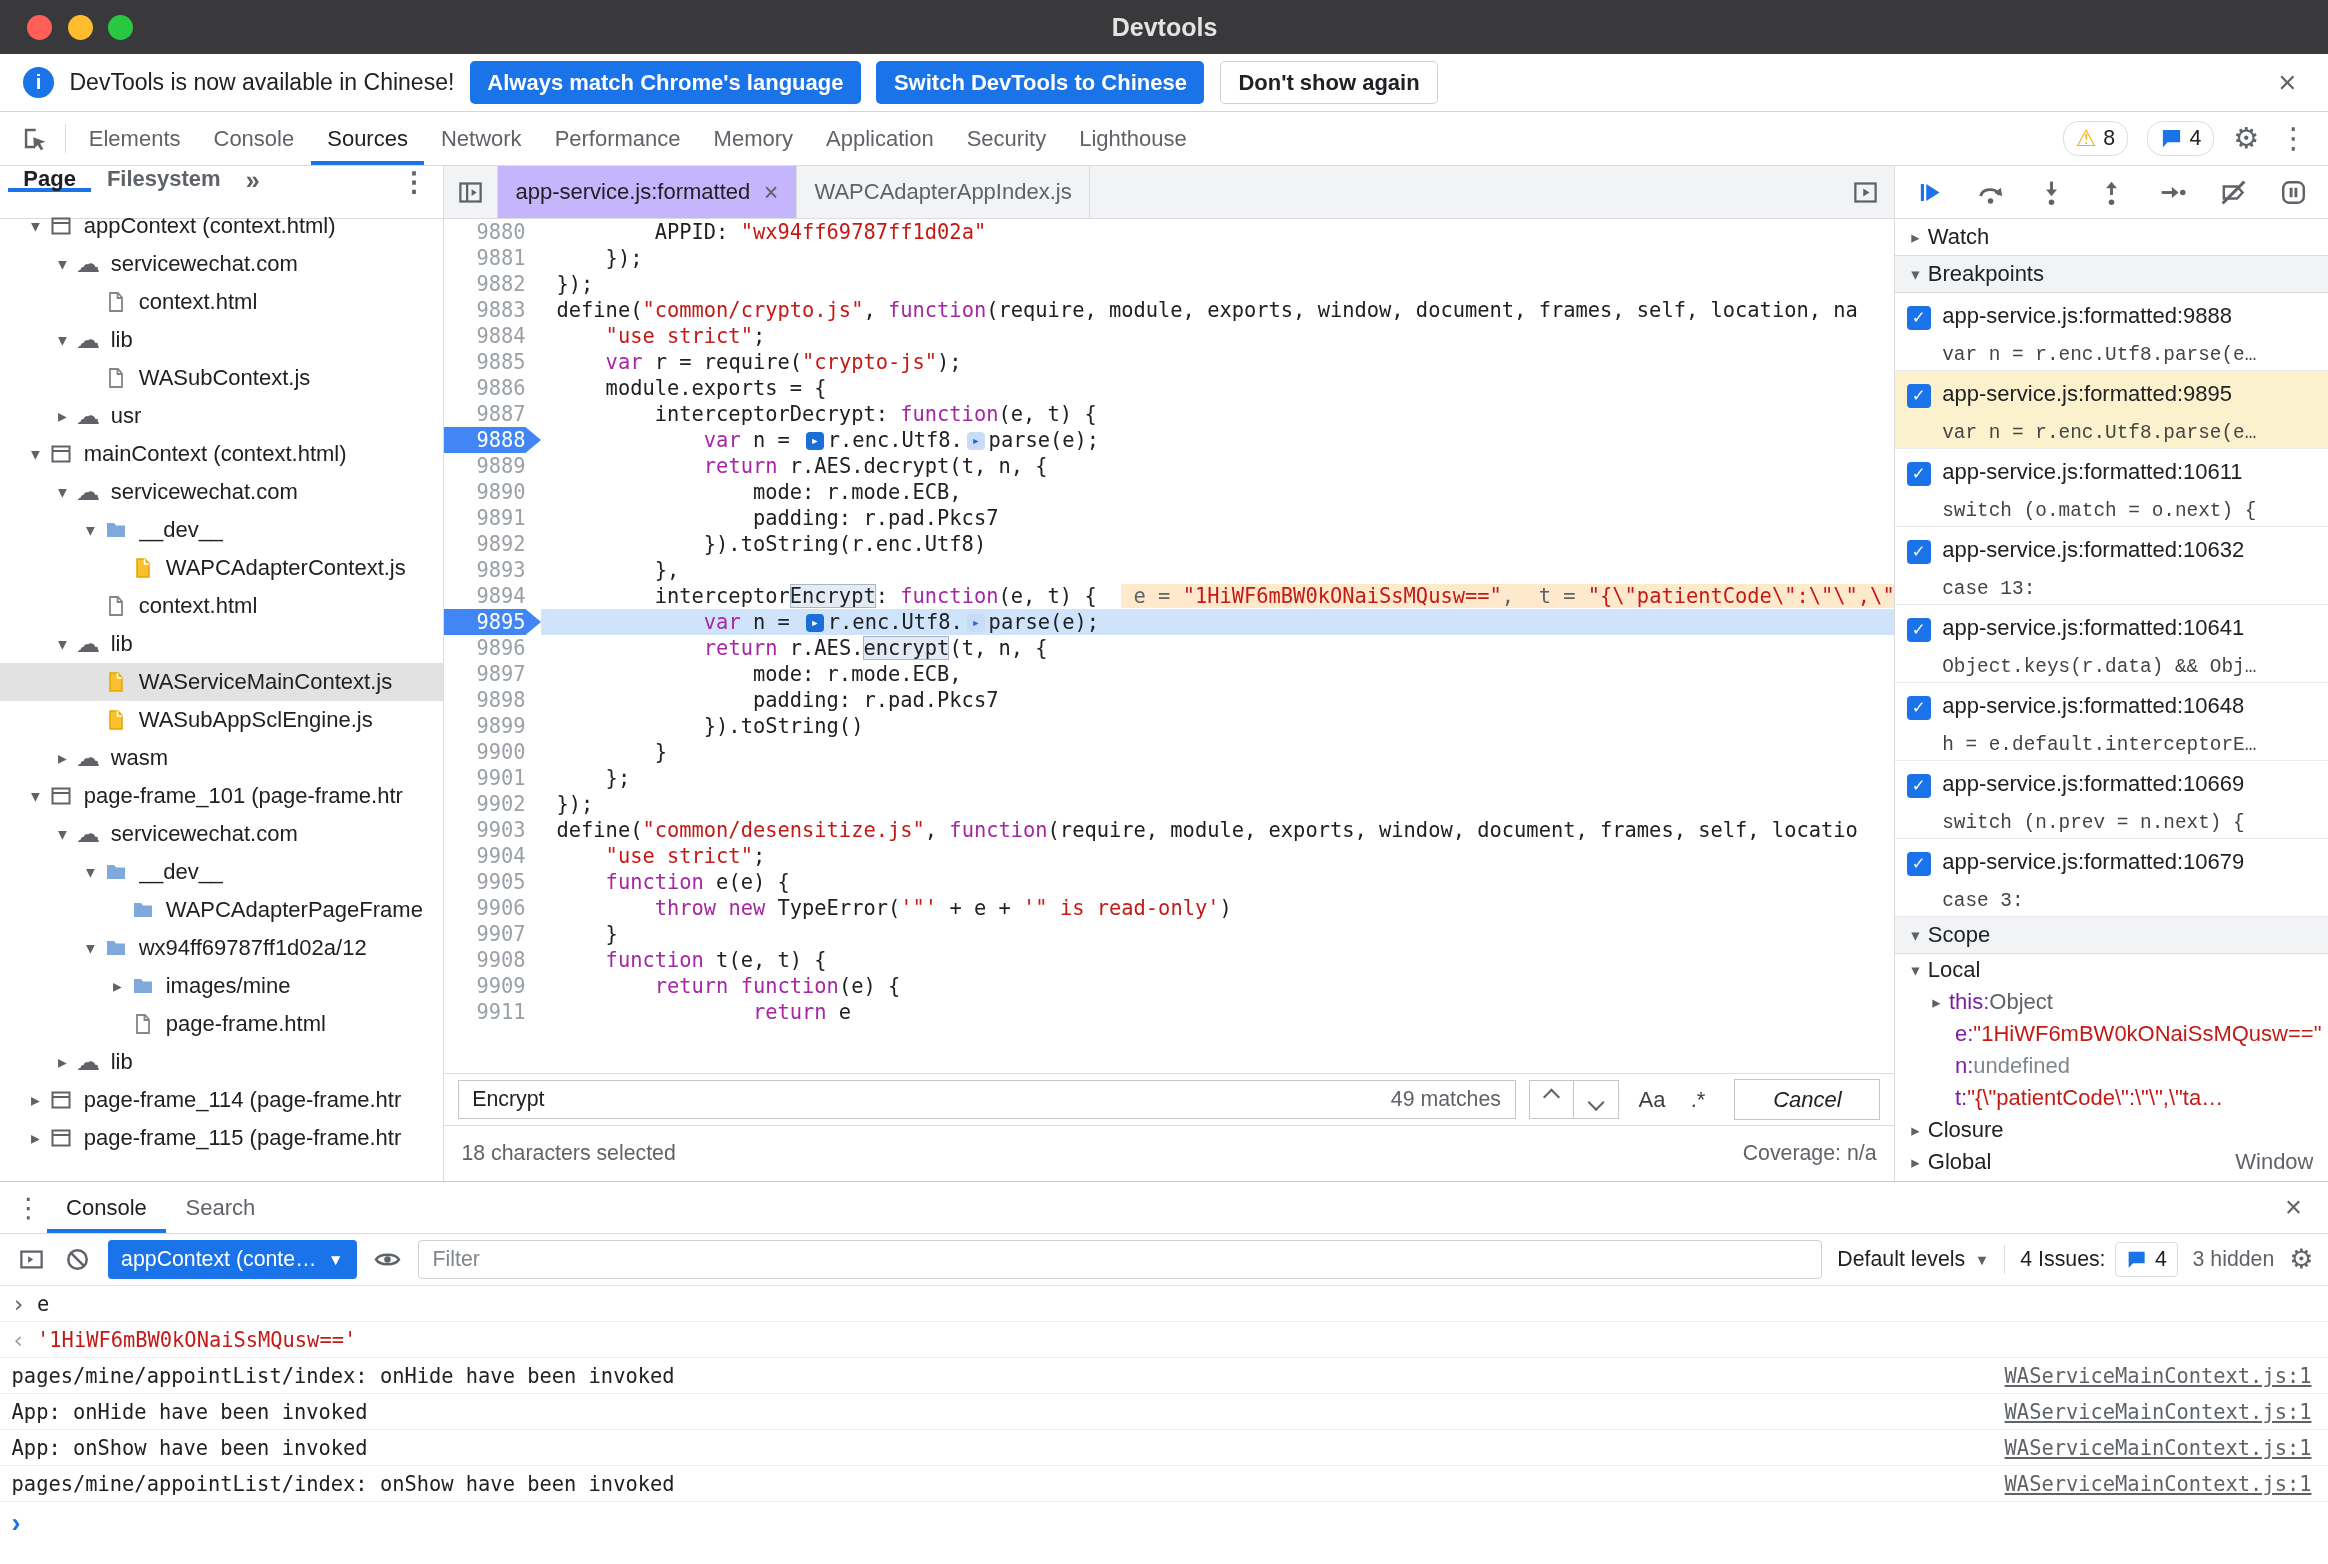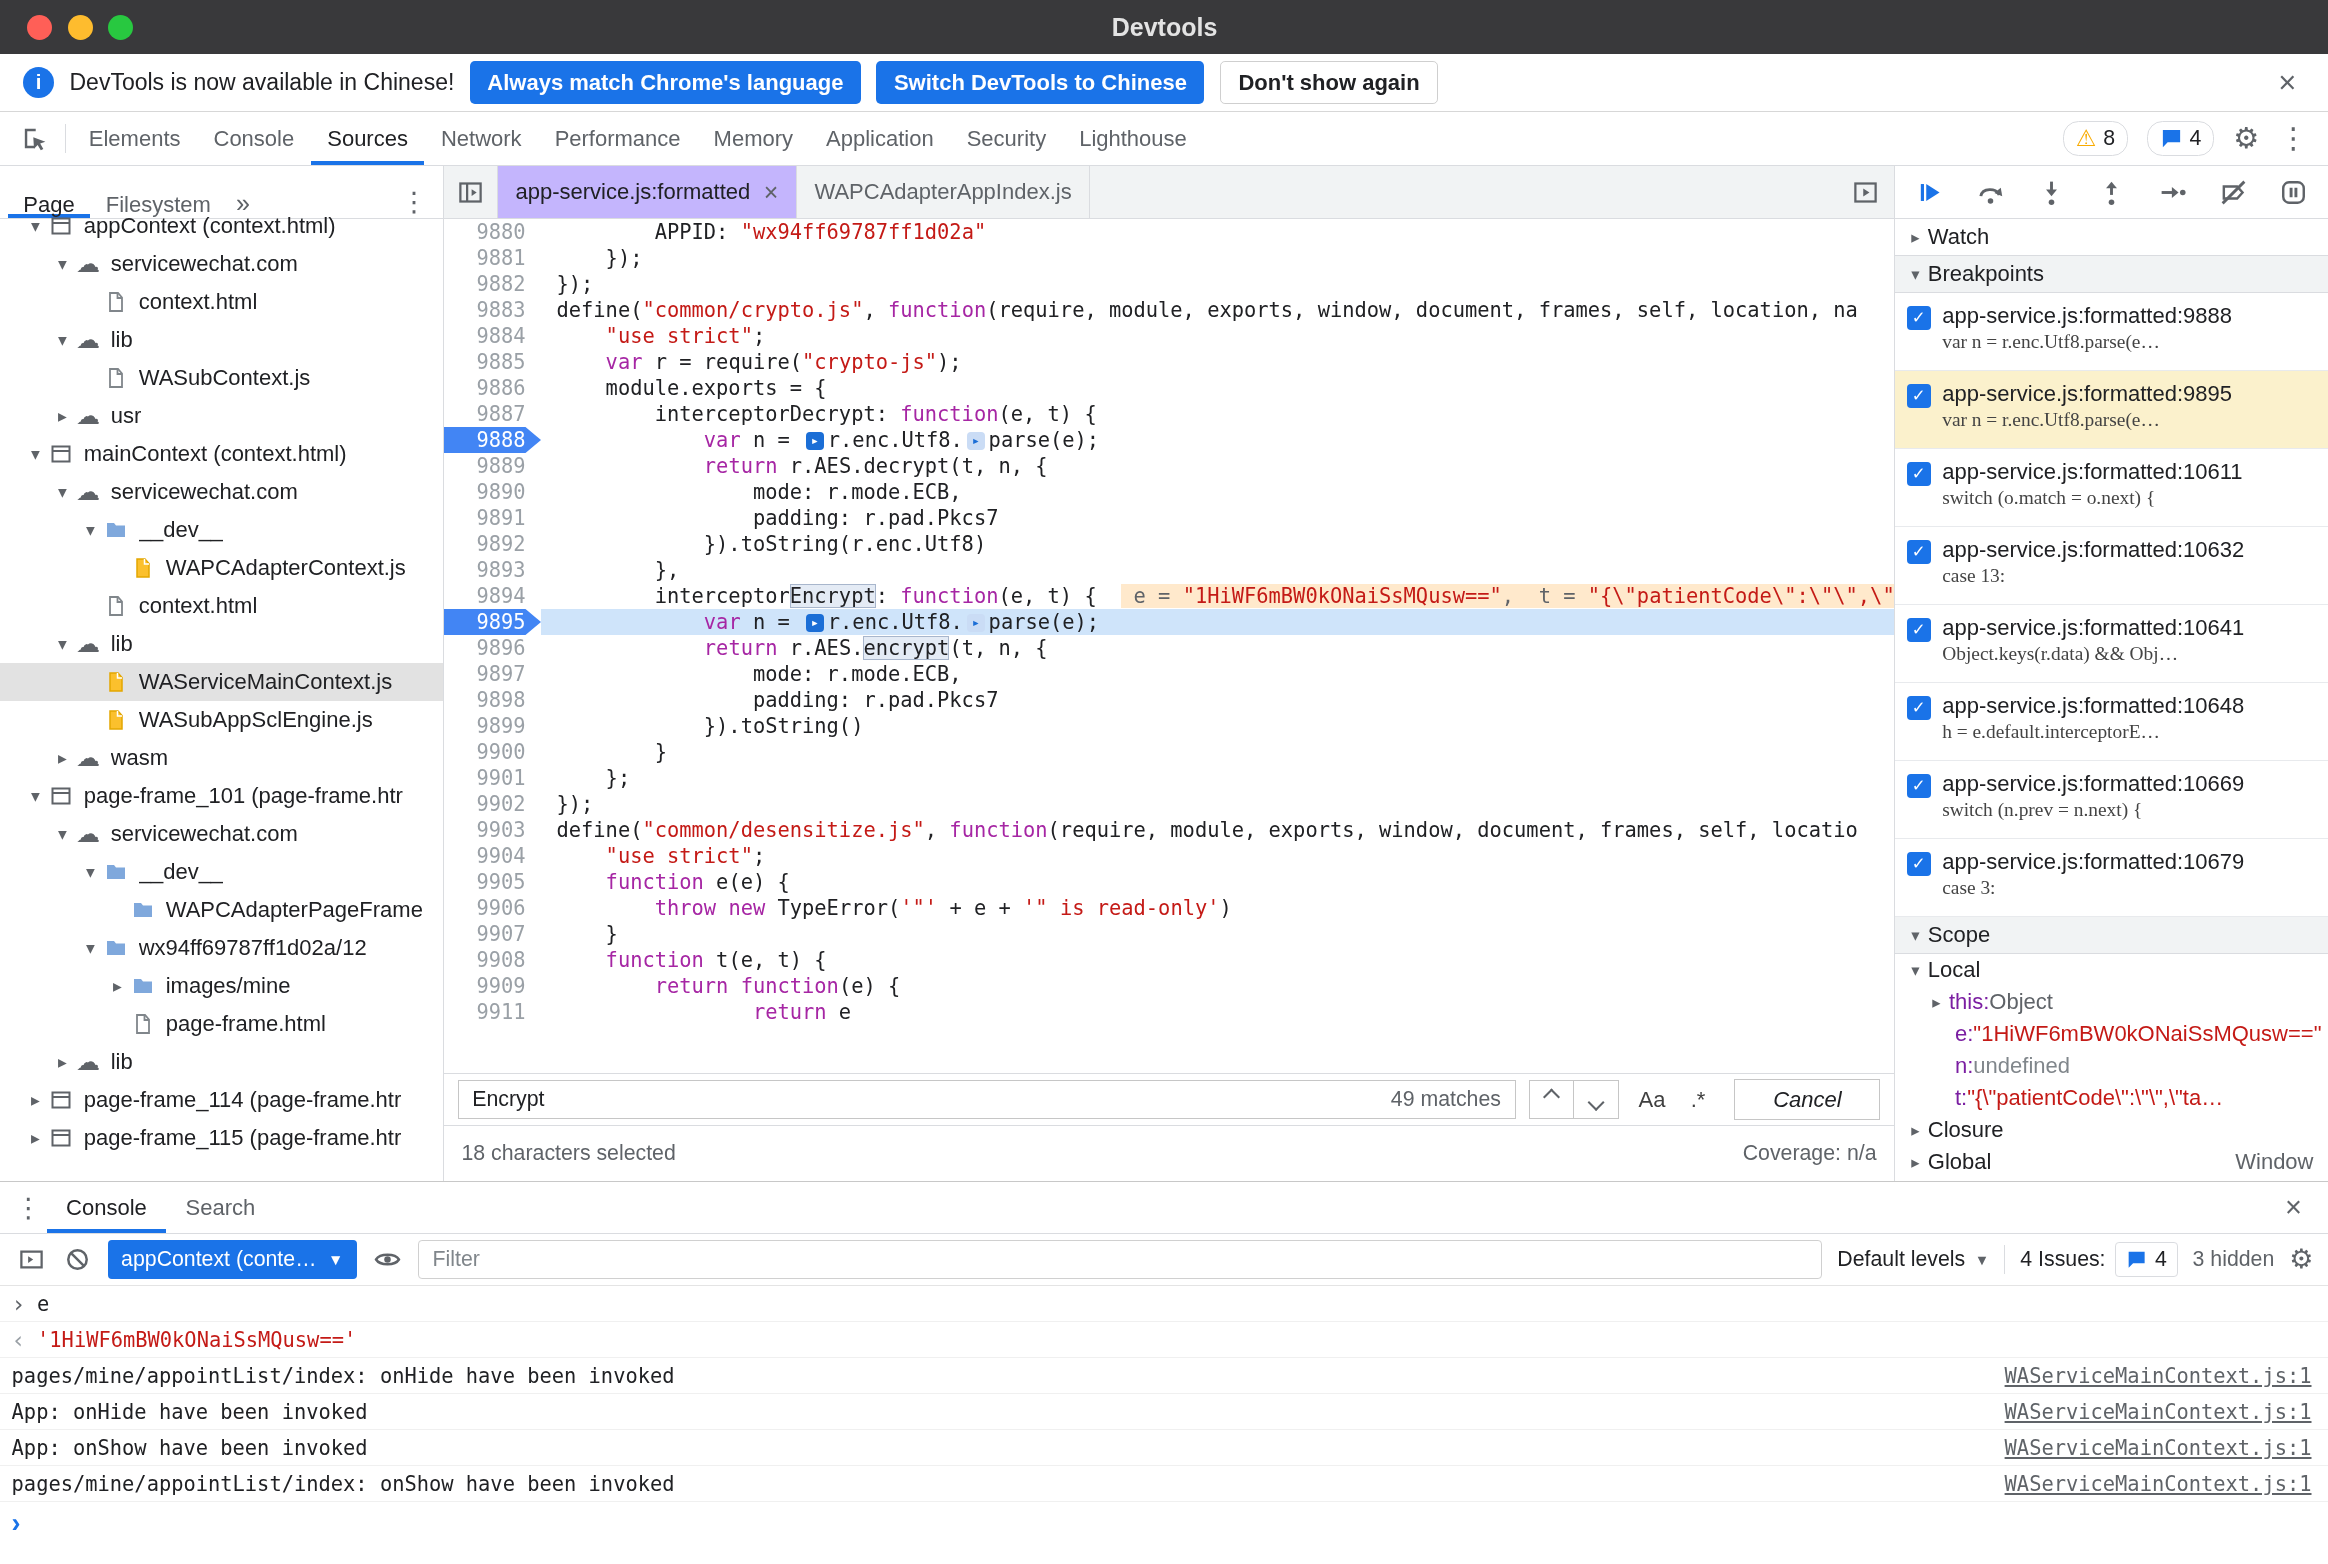--- a/index.html
+++ b/index.html
@@ -32,21 +32,21 @@
   .tb-right { margin-left: auto; display: flex; align-items: center; gap: 19.4px; padding-right: 21.3px; }
   .chip-badge { display: flex; align-items: center; gap: 6.8px; border: 1px solid #dadce0; border-radius: 15.5px; height: 35px; padding: 0 11.6px; font-size: 21.3px; }
   .warn-glyph { color: #f9ab00; font-size: 23px; }
   .glyph { color: #5f6368; font-size: 29px; line-height: 1; }
 
   
   .main { display: flex; height: 1015px; }
 
   
   .sidebar { width: 444px; flex: none; border-right: 1px solid #dadce0; display: flex; flex-direction: column; overflow: hidden; }
-  .sb-head { height: 53px; flex: none; display: flex; align-items: flex-end; border-bottom: 1px solid #dadce0; padding-left: 7.8px; }
+  .sb-head { height: 53px; flex: none; display: flex; align-items: flex-start; border-bottom: 1px solid #dadce0; padding-left: 7.8px; font-weight: bold; }
   .sb-tab { padding: 0 15.5px; display: flex; align-items: center; font-size: 22px; color: #5f6368; }
   .sb-tab.sel { color: #202124; box-shadow: inset 0 -3.9px 0 #1a73e8; }
   .sb-more { color: #5f6368; font-size: 25px; display: flex; align-items: center; padding: 0 9.7px; }
   .sb-kebab { margin-left: auto; display: flex; align-items: center; padding-right: 15.5px; color: #5f6368; font-size: 27px; }
   #tree { flex: 1; overflow: hidden; margin-top: -11.6px; }
   .trow { height: 38px; display: flex; align-items: center; white-space: nowrap; font-size: 22px; overflow: hidden; }
   .trow.sel { background: #e2e2e2; }
   .texp { width: 25px; flex: none; text-align: center; color: #5f6368; font-size: 17.5px; }
   .ticon { width: 26px; height: 26px; flex: none; margin-right: 9.7px; display: flex; align-items: center; justify-content: center; }
   .tlabel { overflow: hidden; }
@@ -94,21 +94,21 @@
   .dtool { height: 53px; flex: none; border-bottom: 1px solid #dadce0; display: flex; align-items: center; justify-content: space-between; padding: 0 17.5px; }
   .dicon { width: 35px; height: 35px; display: flex; align-items: center; justify-content: center; }
   .dsec { height: 37px; flex: none; display: flex; align-items: center; border-bottom: 1px solid #dadce0; padding: 0 7.8px; font-size: 22px; color: #202124; }
   .dsec.gray { background: #f1f3f4; }
   .tri { width: 25px; flex: none; text-align: center; color: #5f6368; font-size: 16.5px; }
   .bpi { height: 78px; flex: none; border-bottom: 1px solid #e8eaed; display: flex; gap: 11.6px; padding: 9.7px 11.6px 0 11.6px; }
   .bpi.cur { background: #fbf1cc; }
   .cb { width: 24px; height: 24px; flex: none; margin-top: 2.9px; border-radius: 3.9px; background: #1a73e8; color: #fff; font-size: 16.5px; display: flex; align-items: center; justify-content: center; }
   .bptxt { min-width: 0; }
   .bploc { font-size: 22px; color: #202124; white-space: nowrap; overflow: hidden; text-overflow: ellipsis; }
-  .bpsnip { font-family: Liberation Serif, serif; font-size: 19.4px; color: #444; white-space: nowrap; overflow: hidden; margin-top: 2px; }
+  .bpsnip { font-family: Liberation Mono, monospace; font-size: 19.4px; color: #444; white-space: nowrap; overflow: hidden; margin-top: 15px; }
   .srow { height: 32px; flex: none; display: flex; align-items: center; white-space: nowrap; overflow: hidden; font-size: 22px; }
   .vname { color: #7b1fa2; }
   .vval.string { color: #c41a16; } .vval.muted { color: #80868b; } .vval.obj { color: #5f6368; }
   .sright { margin-left: auto; padding-right: 15.5px; color: #5f6368; }
 
   
   .cdrawer { height: 382px; border-top: 1px solid #c8c8c8; display: flex; flex-direction: column; overflow: hidden; }
   .ctabs { height: 52px; flex: none; display: flex; align-items: stretch; border-bottom: 1px solid #dadce0; padding: 0 9.7px; }
   .ckebab { width: 37px; display: flex; align-items: center; justify-content: center; color: #5f6368; font-size: 27px; }
   .ctab { padding: 0 19.4px; display: flex; align-items: center; font-size: 22px; color: #5f6368; }

